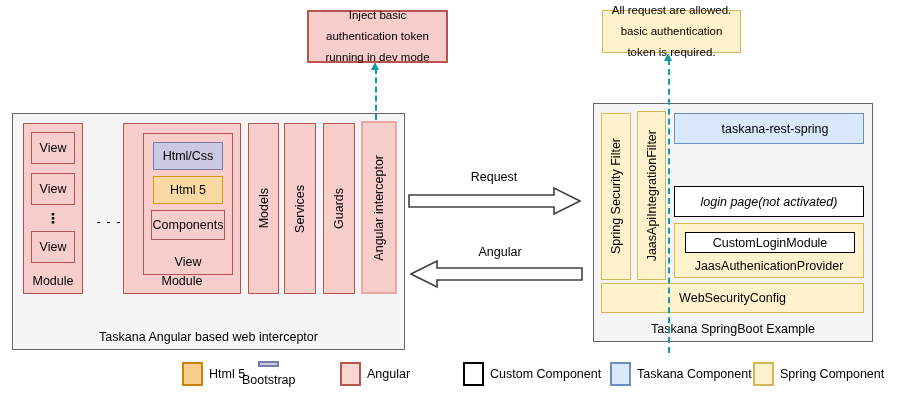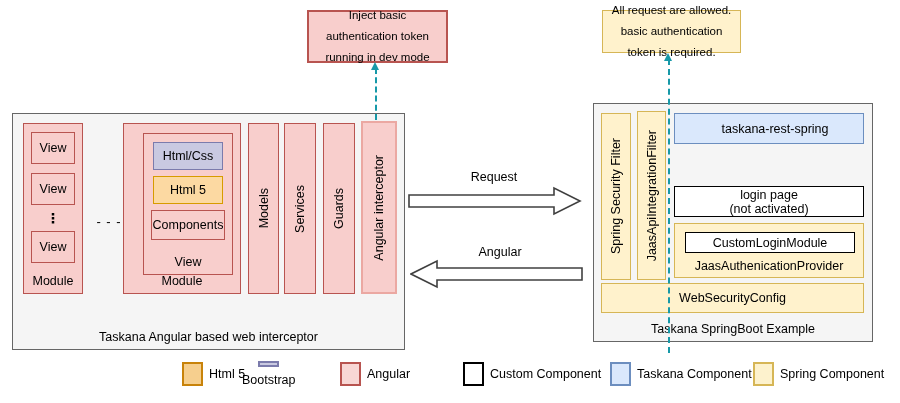--- a/index.html
+++ b/index.html
@@ -50,21 +50,21 @@
     font-size:12.5px;white-space:nowrap;
   }
   .interceptor{border:2.5px solid #eba8a2 !important;}
   .vdots{position:absolute;text-align:center;font-size:14px;font-weight:bold;letter-spacing:0;}
   .hdots{position:absolute;text-align:center;font-size:13px;letter-spacing:1px;}
   
   .flow-label{position:absolute;text-align:center;font-size:12.5px;}
   .block-arrow{position:absolute;}
   .block-arrow polygon{fill:#fff;stroke:#404040;stroke-width:1.6;stroke-linejoin:miter;}
   
-  .stack{display:flex;flex-direction:column;line-height:14px;}
+  .stack{display:flex;flex-direction:row;line-height:14px;font-style:italic;}
   
   .legend-item{position:absolute;display:flex;align-items:center;gap:6px;height:26px;}
   .swatch{width:21px;height:24px;box-sizing:border-box;}
   .legend-label{font-size:12.5px;white-space:nowrap;}
   .sw-html5{background:#f6cf8e;border:2px solid #c8830a;}
   .sw-bootstrap{background:#c9c9e1;border:2px solid #7b7bac;}
   .sw-angular{background:#f8d7d5;border:2px solid #b85450;}
   .sw-custom{background:#fff;border:2px solid #000;}
   .sw-taskana{background:#dae8fc;border:2px solid #6c8ebf;}
   .sw-spring{background:#fdf2cd;border:2px solid #d6b656;}

